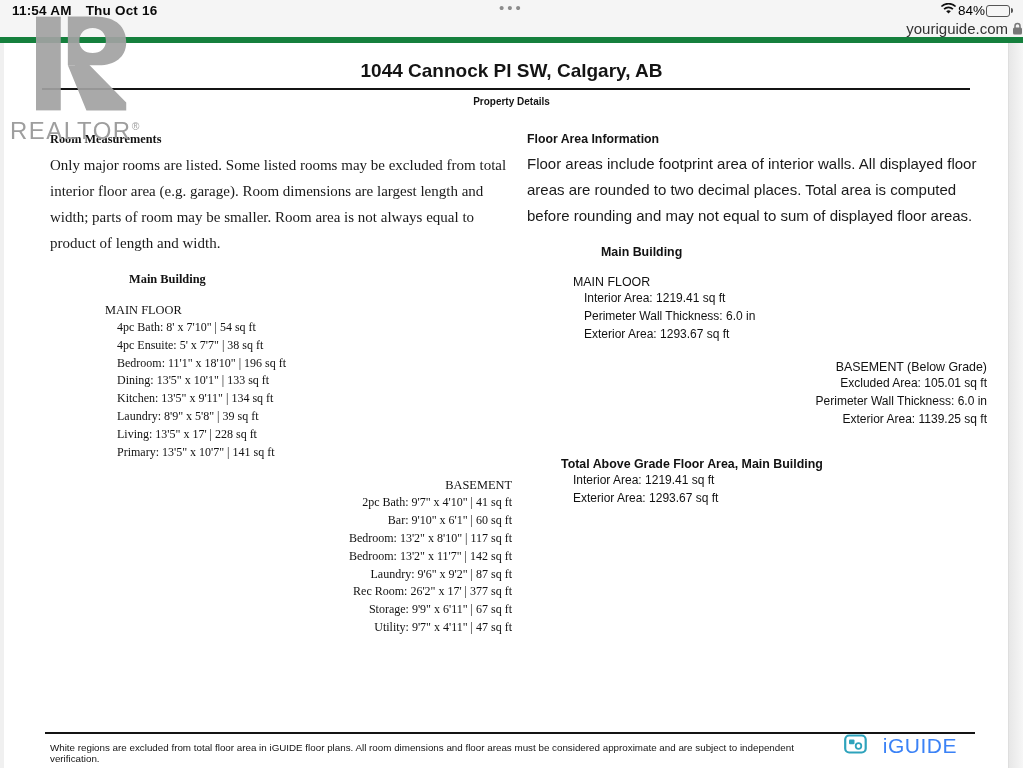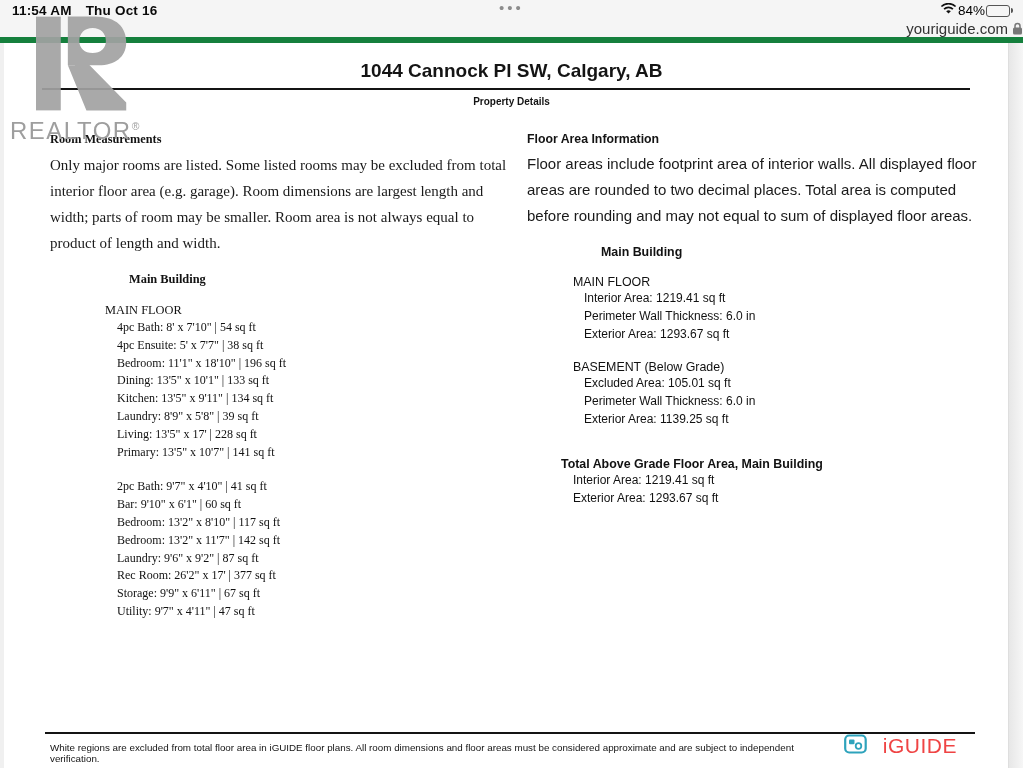--- a/index.html
+++ b/index.html
@@ -87,35 +87,35 @@
 
   .floor-name { font-size:12.4px; margin-top:16px; }
   .col-left .floor-name { margin-left:55px; }
   .col-right .floor-name { margin-left:46px; }
 
   .rooms { margin-top:1px; }
   .col-left .rooms { margin-left:67px; }
   .col-right .rooms { margin-left:57px; }
   .room { font-size:12px; line-height:17.8px; }
 
-  .floor-gap { margin-top:17px; }
+  .floor-gap { margin-top:17px;text-align:right; }
   .total-heading { font-size:12.4px; font-weight:bold; margin-top:28px; margin-left:34px; }
   .total-items { margin-left:46px; margin-top:1px; }
 
   
   .footer-rule {
     position:absolute; top:689px; left:45px; width:930px; height:0;
     border-top:2px solid #141414;
   }
   .footer-text {
     position:absolute; top:699px; left:50px; width:790px; font-size:9.8px; color:#141414;
   }
   .iguide {
     position:absolute; top:691px; right:66px; display:flex; align-items:flex-end; gap:16px;
-    color:#ef4444; cursor:pointer;
+    color:#3b82f6; cursor:pointer;
   }
   .iguide-word { font-size:21px; letter-spacing:.5px; font-weight:400; }
 </style>
 </head>
 <body>
 
 <div class="chrome">
   <div class="status-left">
     <span>11:54 AM</span><span class="date">Thu Oct 16</span>
   </div>
@@ -162,20 +162,21 @@
         <div class="room">Bedroom: 11'1" x 18'10" | 196 sq ft</div>
         <div class="room">Dining: 13'5" x 10'1" | 133 sq ft</div>
         <div class="room">Kitchen: 13'5" x 9'11" | 134 sq ft</div>
         <div class="room">Laundry: 8'9" x 5'8" | 39 sq ft</div>
         <div class="room">Living: 13'5" x 17' | 228 sq ft</div>
         <div class="room">Primary: 13'5" x 10'7" | 141 sq ft</div>
       </div>
     </div>
 
     <div class="floor-gap">
+      <div class="floor-name">BASEMENT</div>
       <div class="rooms">
         <div class="room">2pc Bath: 9'7" x 4'10" | 41 sq ft</div>
         <div class="room">Bar: 9'10" x 6'1" | 60 sq ft</div>
         <div class="room">Bedroom: 13'2" x 8'10" | 117 sq ft</div>
         <div class="room">Bedroom: 13'2" x 11'7" | 142 sq ft</div>
         <div class="room">Laundry: 9'6" x 9'2" | 87 sq ft</div>
         <div class="room">Rec Room: 26'2" x 17' | 377 sq ft</div>
         <div class="room">Storage: 9'9" x 6'11" | 67 sq ft</div>
         <div class="room">Utility: 9'7" x 4'11" | 47 sq ft</div>
       </div>

